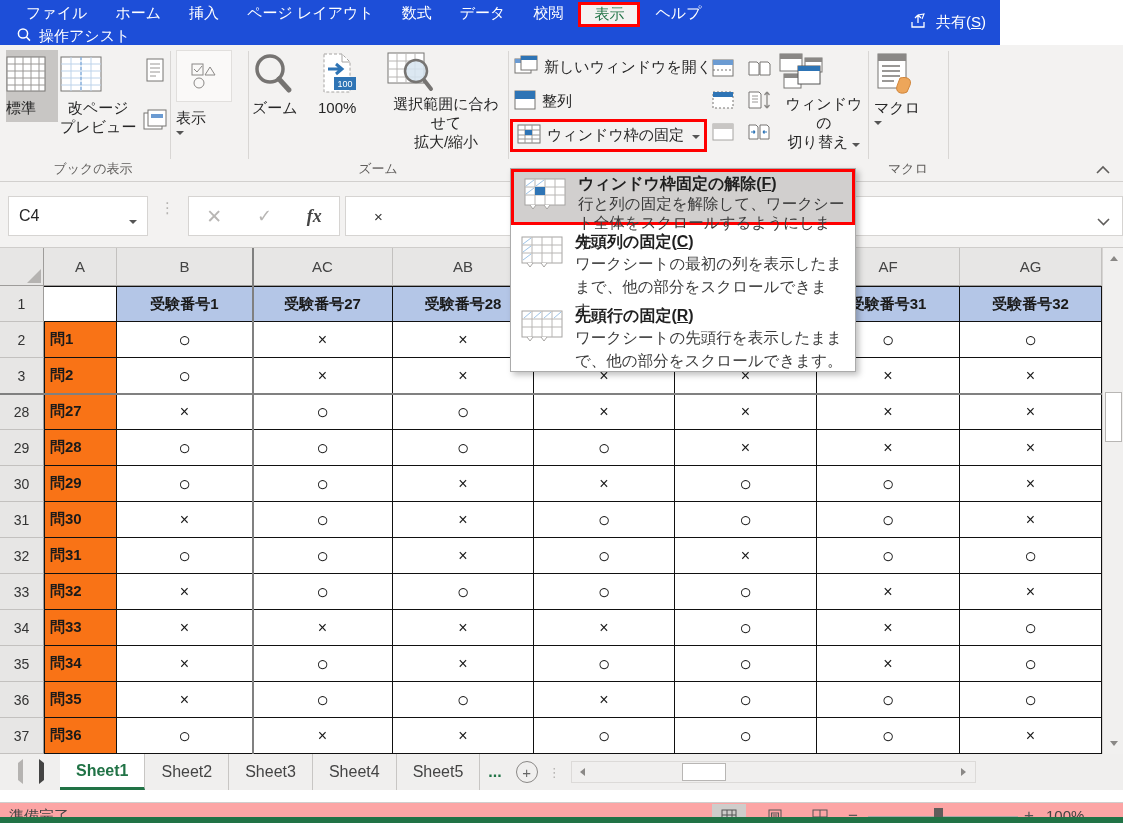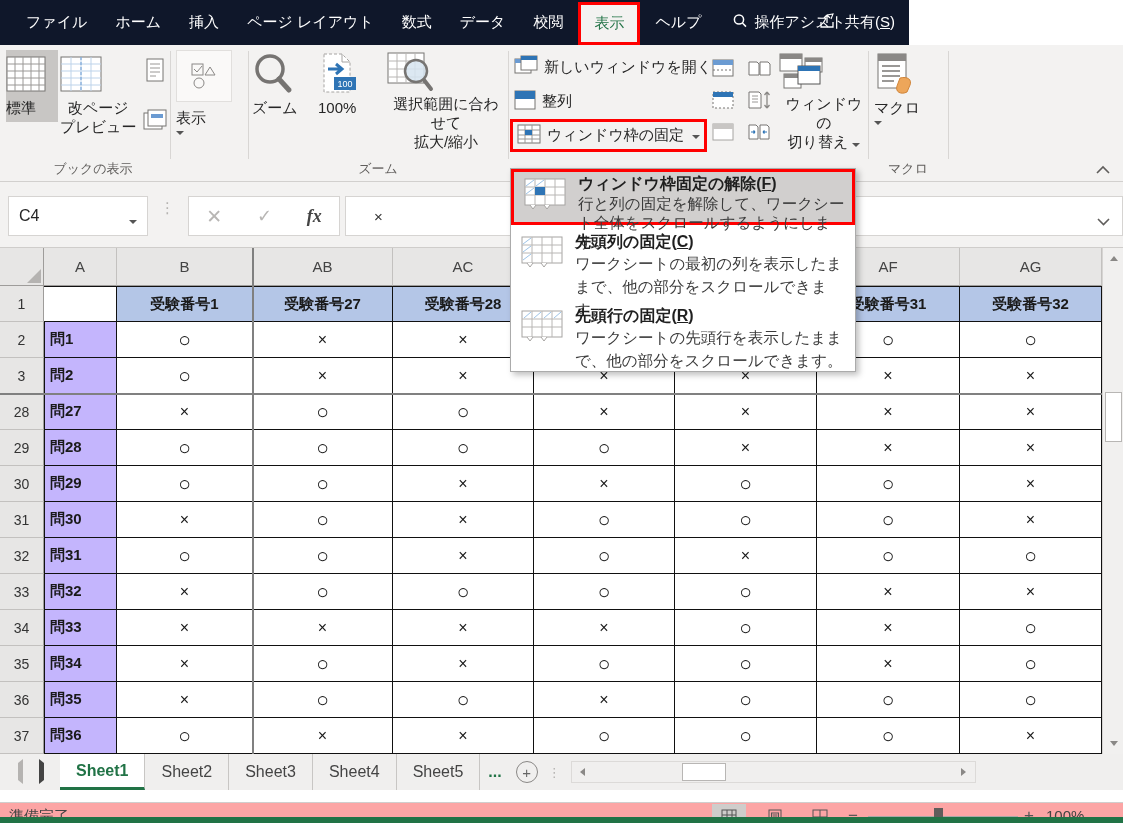--- a/index.html
+++ b/index.html
@@ -1,20 +1,20 @@
 <!DOCTYPE html>
 <html><head>
 <meta charset="utf-8">
 <style>
   * { box-sizing: border-box; margin: 0; padding: 0; }
   html,body { width:1123px; height:823px; overflow:hidden; }
   body { position:relative; font-family:"Liberation Sans","DejaVu Sans",sans-serif; background:#fff; color:#262626; }
 
   
-  .tabbar { position:absolute; left:0; top:0; width:909px; height:45px; background:#0f172a; display:flex; align-items:stretch; }
+  .tabbar { position:absolute; left:0; top:0; width:1000px; height:45px; background:#1d4ed8; display:flex; align-items:stretch;flex-direction:column; }
   .rtab { display:flex; align-items:center; padding:0 13px; margin:0 1px; color:#fff; font-size:15px; cursor:pointer; }
   .rtab.active { background:#f3f2f1; color:#217346; border:3px solid #ff0000; margin-top:2px; }
   .assist { display:flex; align-items:center; gap:7px; color:#fff; font-size:15px; margin-left:16px; }
   .share { position:absolute; right:14px; top:0; height:45px; display:flex; align-items:center; gap:8px; color:#fff; font-size:15px; }
 
   
   .ribbon { position:absolute; left:0; top:45px; width:1123px; height:137px; background:#f3f2f1; border-bottom:1px solid #d2d0ce; }
   .vsep { position:absolute; top:6px; width:1px; height:108px; background:#d8d6d4; }
   .grouplabel { position:absolute; top:115px; font-size:13px; color:#605e5c; text-align:center; }
   .bigbtn { position:absolute; top:5px; display:flex; flex-direction:column; align-items:flex-start; font-size:15px; color:#262626; cursor:pointer; }
@@ -43,21 +43,21 @@
   .grid { position:absolute; left:0; top:248px; width:1102px; display:grid;
           grid-template-columns:44px 73px 136px 140px 141px 141px 142px 143px 142px;
           grid-template-rows:38px repeat(13,36px); background:#fff; }
   .ch { background:#e7e6e5; border-right:1px solid #c3c1bf; border-bottom:1px solid #9e9c9a; display:flex; align-items:center; justify-content:center; font-size:15px; color:#444; }
   .corner { background:#e7e6e5; border-right:1px solid #9e9c9a; border-bottom:1px solid #9e9c9a; position:relative; }
   .corner .tri { position:absolute; right:2px; bottom:2px; width:0; height:0; border-left:14px solid transparent; border-bottom:14px solid #b5b3b1; }
   .rn { background:#e7e6e5; border-right:1px solid #9e9c9a; border-bottom:1px solid #c3c1bf; display:flex; align-items:center; justify-content:center; font-size:14px; color:#333; }
   .cell { display:flex; align-items:center; justify-content:center; border-right:1px solid #111; border-bottom:1px solid #111; background:#fff; overflow:hidden; }
   .c-head { background:#b4c6e7; font-weight:bold; font-size:15px; color:#1a1a1a; border-top:1px solid #111; }
   .c-blank { background:#fff; border-top:1px solid #111; }
-  .c-label { background:#c4b5fd; font-weight:bold; font-size:15px; color:#1a1a1a; justify-content:flex-start; padding-left:5px; border-left:1px solid #111; }
+  .c-label { background:#f97316; font-weight:bold; font-size:15px; color:#1a1a1a; justify-content:flex-start; padding-left:5px; border-left:1px solid #111; }
   .mark-o { font-size:21px; color:#1a1a1a; }
   .mark-x { font-size:16px; color:#1a1a1a; }
   .freeze-v { position:absolute; left:252px; top:248px; width:2px; height:506px; background:#808080; z-index:5; }
   .freeze-h { position:absolute; left:0; top:393px; width:1102px; height:2px; background:#808080; z-index:5; }
 
   
   .vscroll { position:absolute; left:1102px; top:248px; width:21px; height:506px; background:#f1f0ef; border-left:1px solid #d6d4d2; }
   .vscroll .arr { position:absolute; left:0; width:21px; height:21px; display:flex; align-items:center; justify-content:center; }
   .vthumb { position:absolute; left:2px; top:144px; width:17px; height:50px; background:#fff; border:1px solid #b8b6b4; }
   .tri-up-s { width:0;height:0;border-left:4px solid transparent;border-right:4px solid transparent;border-bottom:5px solid #8a8886; }
@@ -356,24 +356,24 @@
     <div class="corner">
       <div class="tri"></div>
     </div>
     <div class="ch">
       <span>A</span>
     </div>
     <div class="ch">
       <span>B</span>
     </div>
     <div class="ch">
+      <span>AC</span>
+    </div>
+    <div class="ch">
       <span>AB</span>
-    </div>
-    <div class="ch">
-      <span>AC</span>
     </div>
     <div class="ch">
       <span>AD</span>
     </div>
     <div class="ch">
       <span>AE</span>
     </div>
     <div class="ch">
       <span>AF</span>
     </div>

